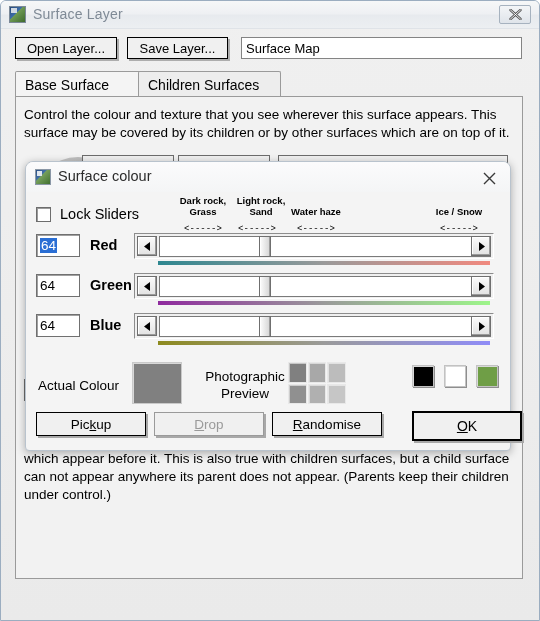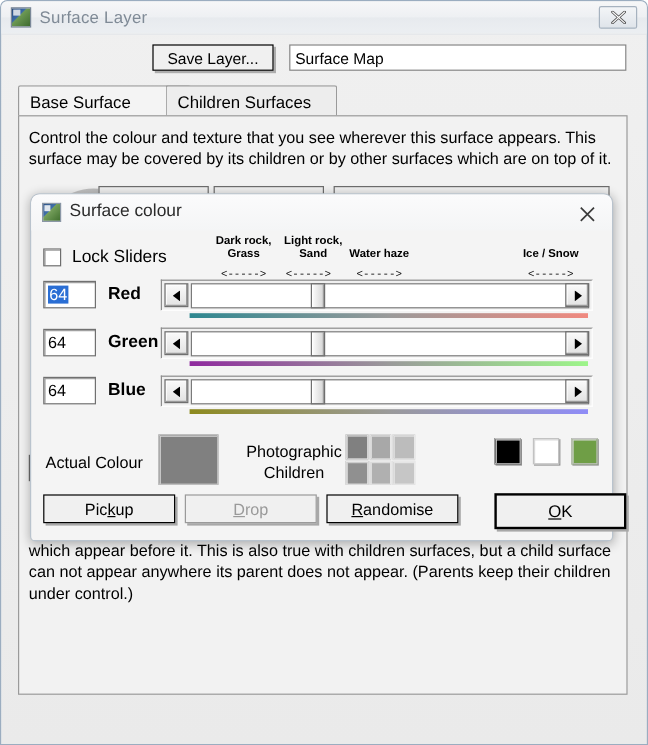--- a/index.html
+++ b/index.html
@@ -344,20 +344,21 @@
     <div id="win-icon"></div>
     <div id="win-title">Surface Layer</div>
     <div id="close-button">
       <svg width="13" height="11" viewBox="0 0 13 11">
         <path d="M1.5 1 L11.5 10 M11.5 1 L1.5 10" stroke="#555" stroke-width="2.4" fill="none" stroke-linecap="round"></path>
         <path d="M1.5 1 L11.5 10 M11.5 1 L1.5 10" stroke="#fff" stroke-width="0.9" fill="none" stroke-linecap="round"></path>
       </svg>
     </div>
   </div>
 
+  <div class="w-btn" id="open-layer-btn">Open Layer...</div>
   <div class="w-btn" id="save-layer-btn">Save Layer...</div>
   <input id="layer-name-input" type="text" value="Surface Map" style="">
 
   <div id="tab-strip">
     <div class="tab" id="tab-base">Base Surface</div>
     <div class="tab" id="tab-children">Children Surfaces</div>
   </div>
 
   <div id="tab-panel">
     <div class="panel-text" id="panel-desc">Control the colour and texture that you see wherever this surface appears. This surface may be covered by its children or by other surfaces which are on top of it.</div>
@@ -461,21 +462,21 @@
         <svg width="7" height="9" viewBox="0 0 7 9">
             <path d="M1 0 L1 9 L7 4.5 Z" fill="#000"></path>
           </svg>
       </div>
     </div>
     <div class="gradient-bar" id="grad-blue" style="left: 132px; top: 179px; width: 332px; background: linear-gradient(to right, rgb(141, 138, 30) 0%, rgb(154, 154, 154) 50%, rgb(143, 140, 247) 100%);"></div>
 
     <div id="actual-colour-label">Actual Colour</div>
     <div id="actual-colour-swatch" style="background: rgb(128, 128, 128);"></div>
     <div id="photo-preview-label" style="white-space:pre-line;">Photographic
-Children</div>
+Preview</div>
     <div id="photo-preview-grid">
       <div class="pp-cell" style="background: rgb(128, 128, 128);"></div>
       <div class="pp-cell" style="background: rgb(168, 168, 168);"></div>
       <div class="pp-cell" style="background: rgb(188, 188, 188);"></div>
       <div class="pp-cell" style="background: rgb(144, 144, 144);"></div>
       <div class="pp-cell" style="background: rgb(176, 176, 176);"></div>
       <div class="pp-cell" style="background: rgb(198, 198, 198);"></div>
     </div>
 
     <div class="preset-swatch" id="sw-black" style="left: 386px; background: rgb(0, 0, 0);"></div>

